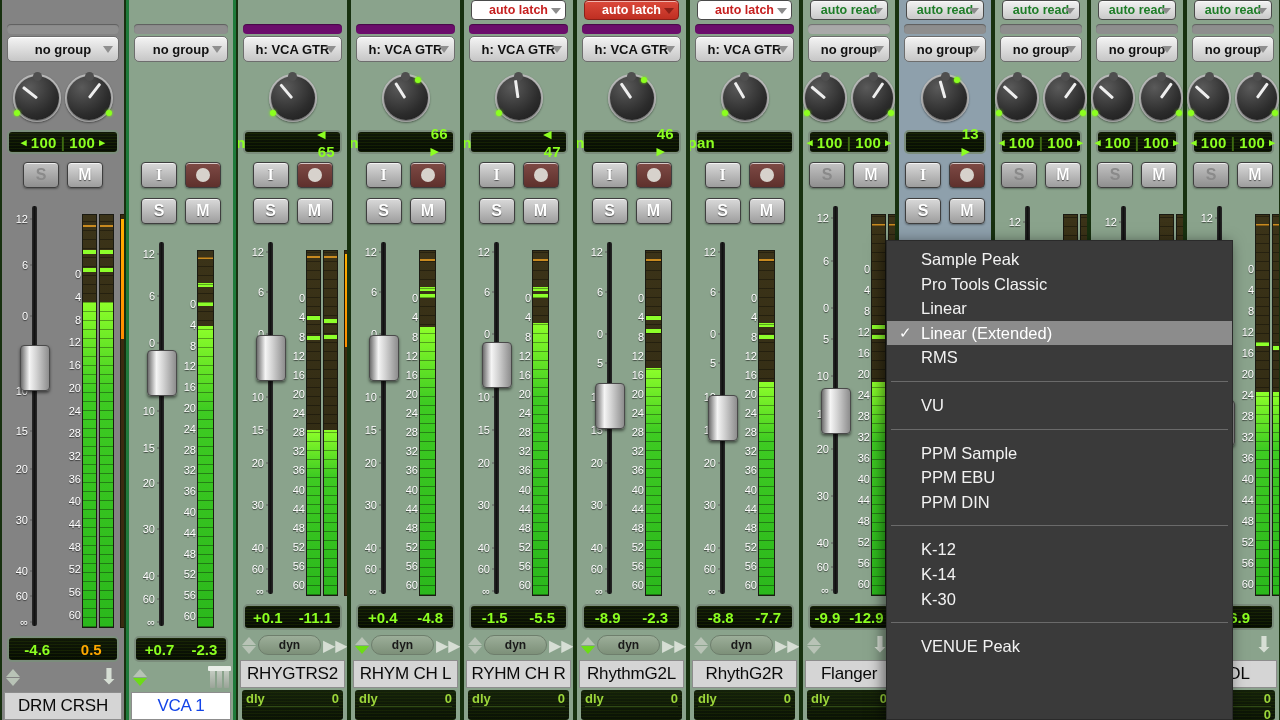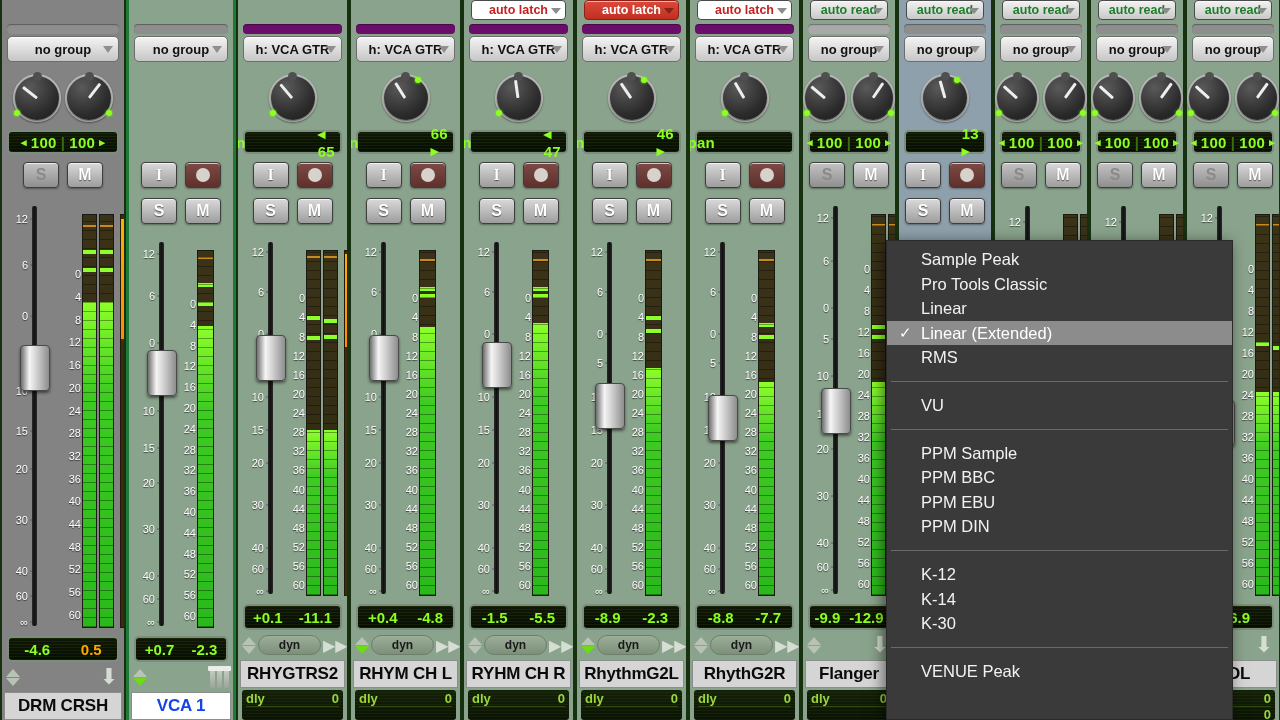--- a/index.html
+++ b/index.html
@@ -354,21 +354,21 @@
     background:#e9eee8; border-radius:1px;
   }
 
   
   .nameplate {
     flex: 0 0 28px; height: 28px;
     margin: 0 2px;
     background: #d5d5d5;
     border: 1px solid #8d8d8d;
     display: flex; align-items: center; justify-content: center;
-    font-size: 17px; font-weight: bold; color: #0a0a0a;
+    font-size: 17px; font-weight: normal; color: #0a0a0a;
     letter-spacing: -.2px;
   }
   .nameplate.vca { background: #ffffff; color: #1344e8; }
 
   
   .sendrow {
     flex: 0 0 30px;
     margin: 2px 4px 0 4px;
     border-radius: 3px;
     background:
@@ -1710,21 +1710,20 @@
     <div id="menu">
       <div class="mitem">Sample Peak</div>
       <div class="mitem">Pro Tools Classic</div>
       <div class="mitem">Linear</div>
       <div class="mitem sel"><span class="chk">✓</span>Linear (Extended)</div>
       <div class="mitem">RMS</div>
       <div class="msep"></div>
       <div class="mitem">VU</div>
       <div class="msep"></div>
       <div class="mitem">PPM Sample</div>
-      <div class="mitem">PPM BBC</div>
       <div class="mitem">PPM EBU</div>
       <div class="mitem">PPM DIN</div>
       <div class="msep"></div>
       <div class="mitem">K-12</div>
       <div class="mitem">K-14</div>
       <div class="mitem">K-30</div>
       <div class="msep"></div>
       <div class="mitem">VENUE Peak</div>
     </div>
   </div>

